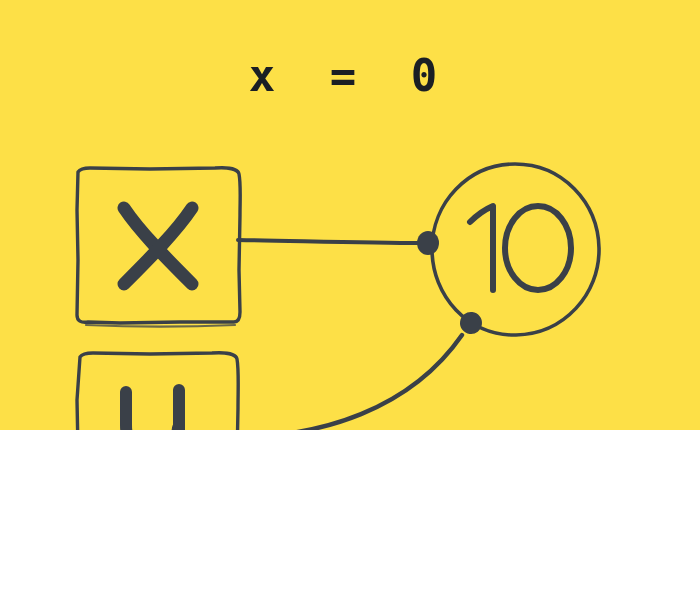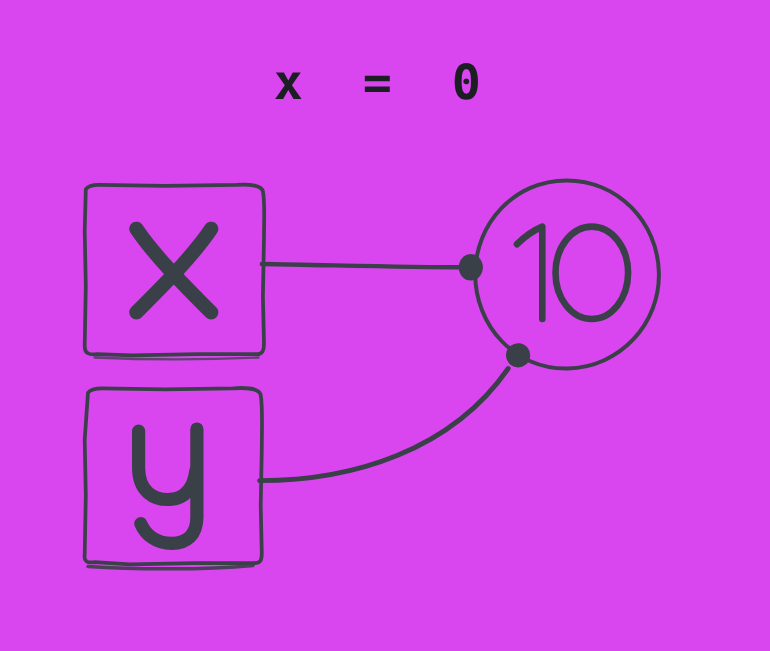--- a/index.html
+++ b/index.html
@@ -4,22 +4,22 @@
 <title>Variable Reference Diagram</title>
 <style>
   html, body {
     margin: 0;
     padding: 0;
     background: #ffffff;
   }
   #canvas {
     position: relative;
     width: 700px;
-    height: 592px;
-    background: #d946ef;
+    height: 430px;
+    background: #fde047;
     overflow: hidden;
     font-family: "DejaVu Sans", sans-serif;
   }
   #sketch {
     position: absolute;
     left: 0;
     top: 0;
     width: 700px;
     height: 592px;
   }

